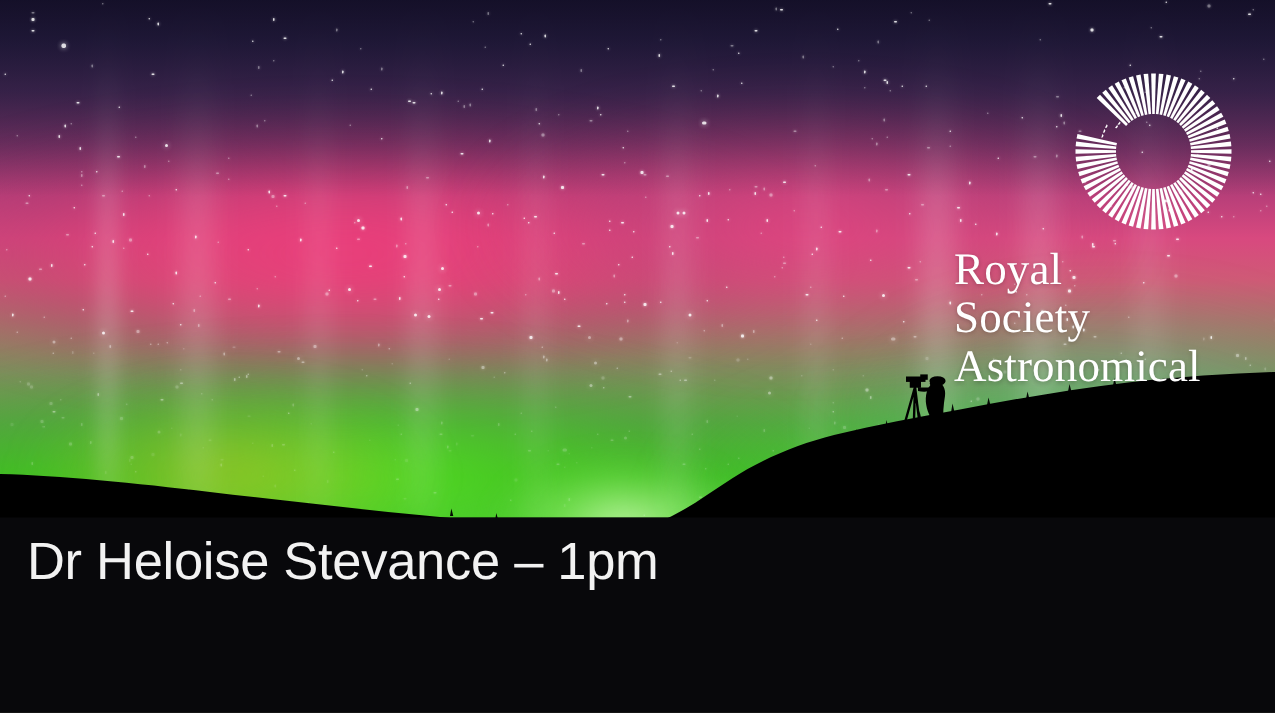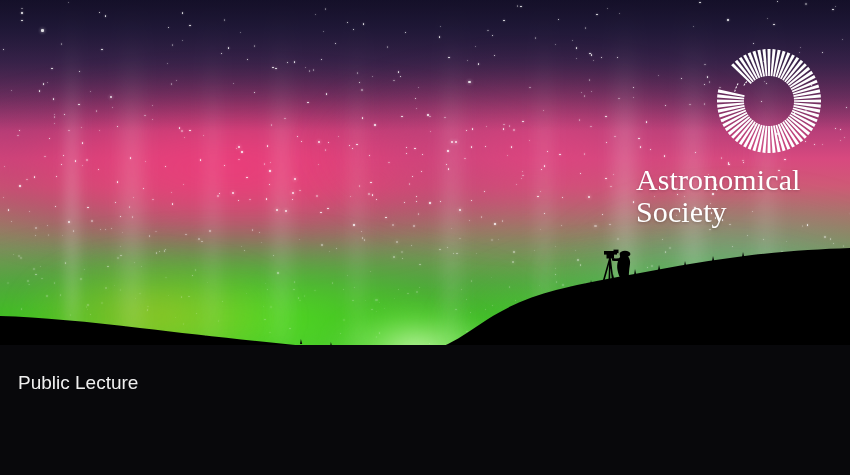--- a/index.html
+++ b/index.html
@@ -1204,22 +1204,23 @@
             L45.34,6.30
             L51.29,32.65 Z"></path>
             <path d="M55.40,32.04
             L53.45,5.10
             L50.36,5.40
             L53.70,32.20 Z"></path>
           </g>
       </svg>
     </div>
     <div class="logo-words">
+      <span>Royal</span>
+      <span>Society</span>
       <span>Astronomical</span>
-      <span>Society</span>
     </div>
   </div>
 
   <div class="textbar">
-    <div class="lecture-kind">Public Lecture</div>
+    <div class="lecture-title">Dr Heloise Stevance – 1pm</div>
   </div>
 
 </div>
 
 </body></html>

